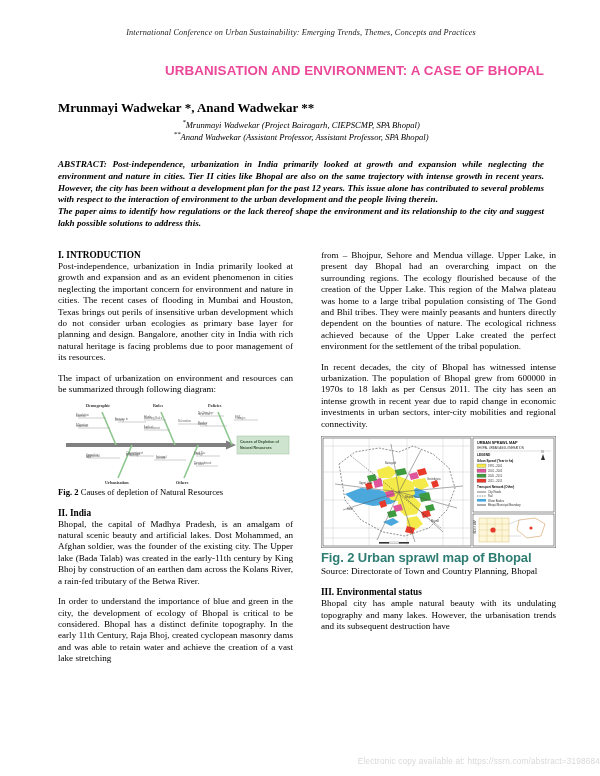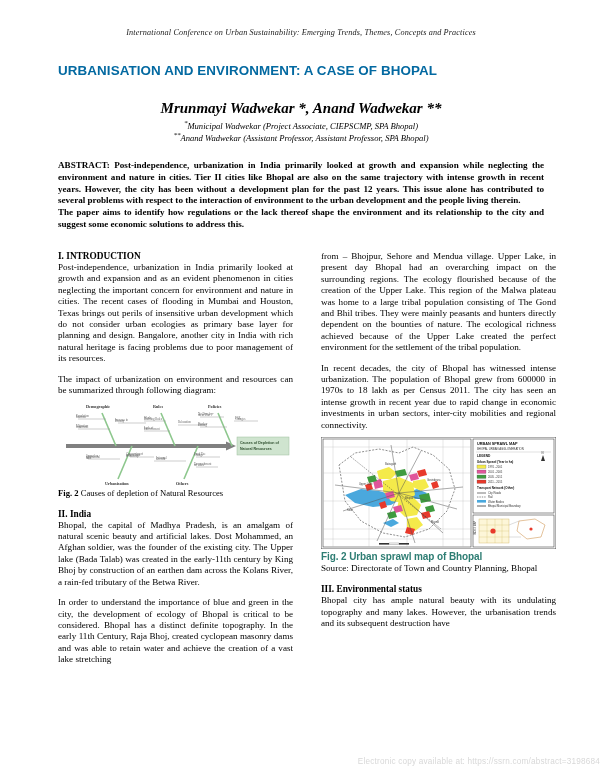--- a/index.html
+++ b/index.html
@@ -35,35 +35,33 @@
     font-size: 8.2px;
     text-align: center;
     letter-spacing: 0.15px;
     color: #1a1a1a;
     margin: 0 0 26px 0;
     font-family: "Liberation Serif", "DejaVu Serif", serif;
   }
 
   
   .doc-title {
-    text-align: left;
+    text-align: right;
     font-family: "Liberation Sans", "DejaVu Sans", sans-serif;
     font-weight: bold;
     font-size: 13.4px;
     letter-spacing: 0.1px;
     margin: 0 0 22px 0;
-    color: #0369a1;
+    color: #ec4899;
   }
 
   
   .authors {
-    text-align: center;
     font-weight: bold;
-    font-style: italic;
-    font-size: 15px;
+    font-size: 13px;
     margin: 0 0 4px 0;
   }
   .affil {
     text-align: center;
     font-style: italic;
     font-size: 8.6px;
     margin: 0 0 2px 0;
   }
   .affil sup {
     font-size: 7px;
@@ -73,21 +71,21 @@
 
   
   .abstract {
     margin-top: 17px;
     font-weight: bold;
     font-size: 9.1px;
     line-height: 1.30;
     text-align: justify;
     text-justify: inter-word;
   }
-  .abstract p { margin: 0; }
+  .abstract p { margin: 0; font-style: italic; }
   .abstract .aims { margin-top: 0; }
 
   
   .columns {
     margin-top: 20px;
     display: flex;
     gap: 28px;
   }
   .col {
     width: 235px;
@@ -118,21 +116,21 @@
   }
   .fig1 { display: block; }
   .fig-caption {
     font-size: 8.6px;
     margin: 1px 0 0 0;
     line-height: 1.2;
   }
   .fig-caption b { font-weight: bold; }
   .fig2-caption {
     font-family: "Liberation Sans", "DejaVu Sans", sans-serif;
-    font-size: 10px;
+    font-size: 13px;
     font-weight: bold;
     color: #2e7d73;
     margin: 2px 0 1px 0;
     letter-spacing: -0.1px;
   }
 
   
   .fig2-wrap {
     margin-top: 6px;
     width: 235px;
@@ -157,29 +155,29 @@
 
 <div class="page">
   <div class="content">
 
     <div class="runninghead">International Conference on Urban Sustainability: Emerging Trends, Themes, Concepts and Practices</div>
 
     <h1 class="doc-title">URBANISATION AND ENVIRONMENT: A CASE OF BHOPAL</h1>
 
     <div class="authors">Mrunmayi Wadwekar *, Anand Wadwekar **</div>
     <div class="affil">
-      <sup>*</sup><span>Municipal Wadwekar (Project Associate, CIEPSCMP, SPA Bhopal)</span>
+      <sup>*</sup><span>Mrunmayi Wadwekar (Project Bairagarh, CIEPSCMP, SPA Bhopal)</span>
     </div>
     <div class="affil">
       <sup>**</sup><span>Anand Wadwekar (Assistant Professor, Assistant Professor, SPA Bhopal)</span>
     </div>
 
     <div class="abstract">
       <p><span>ABSTRACT:</span> <span>Post-independence, urbanization in India primarily looked at growth and expansion while neglecting the environment and nature in cities. Tier II cities like Bhopal are also on the same trajectory with intense growth in recent years. However, the city has been without a development plan for the past 12 years. This issue alone has contributed to several problems with respect to the interaction of environment to the urban development and the people living therein.</span></p>
-      <p class="aims">The paper aims to identify how regulations or the lack thereof shape the environment and its relationship to the city and suggest some economic solutions to address this.</p>
+      <p class="aims">The paper aims to identify how regulations or the lack thereof shape the environment and its relationship to the city and suggest lakh possible solutions to address this.</p>
     </div>
 
     <div class="columns">
 
       <div class="col">
         <h2 class="sec-head">I. INTRODUCTION</h2>
         <p class="body-text">Post-independence, urbanization in India primarily looked at growth and expansion and as an evident phenomenon in cities neglecting the important concern for environment and nature in cities. The recent cases of flooding in Mumbai and Houston, Texas brings out perils of insensitive urban development which do not consider urban ecologies as primary base layer for planning and design. Bangalore, another city in India with rich natural heritage is facing problems due to poor management of its resources.</p>
         <p class="body-text">The impact of urbanization on environment and resources can be summarized through following diagram:</p>
 
         <div class="fig1-wrap">

